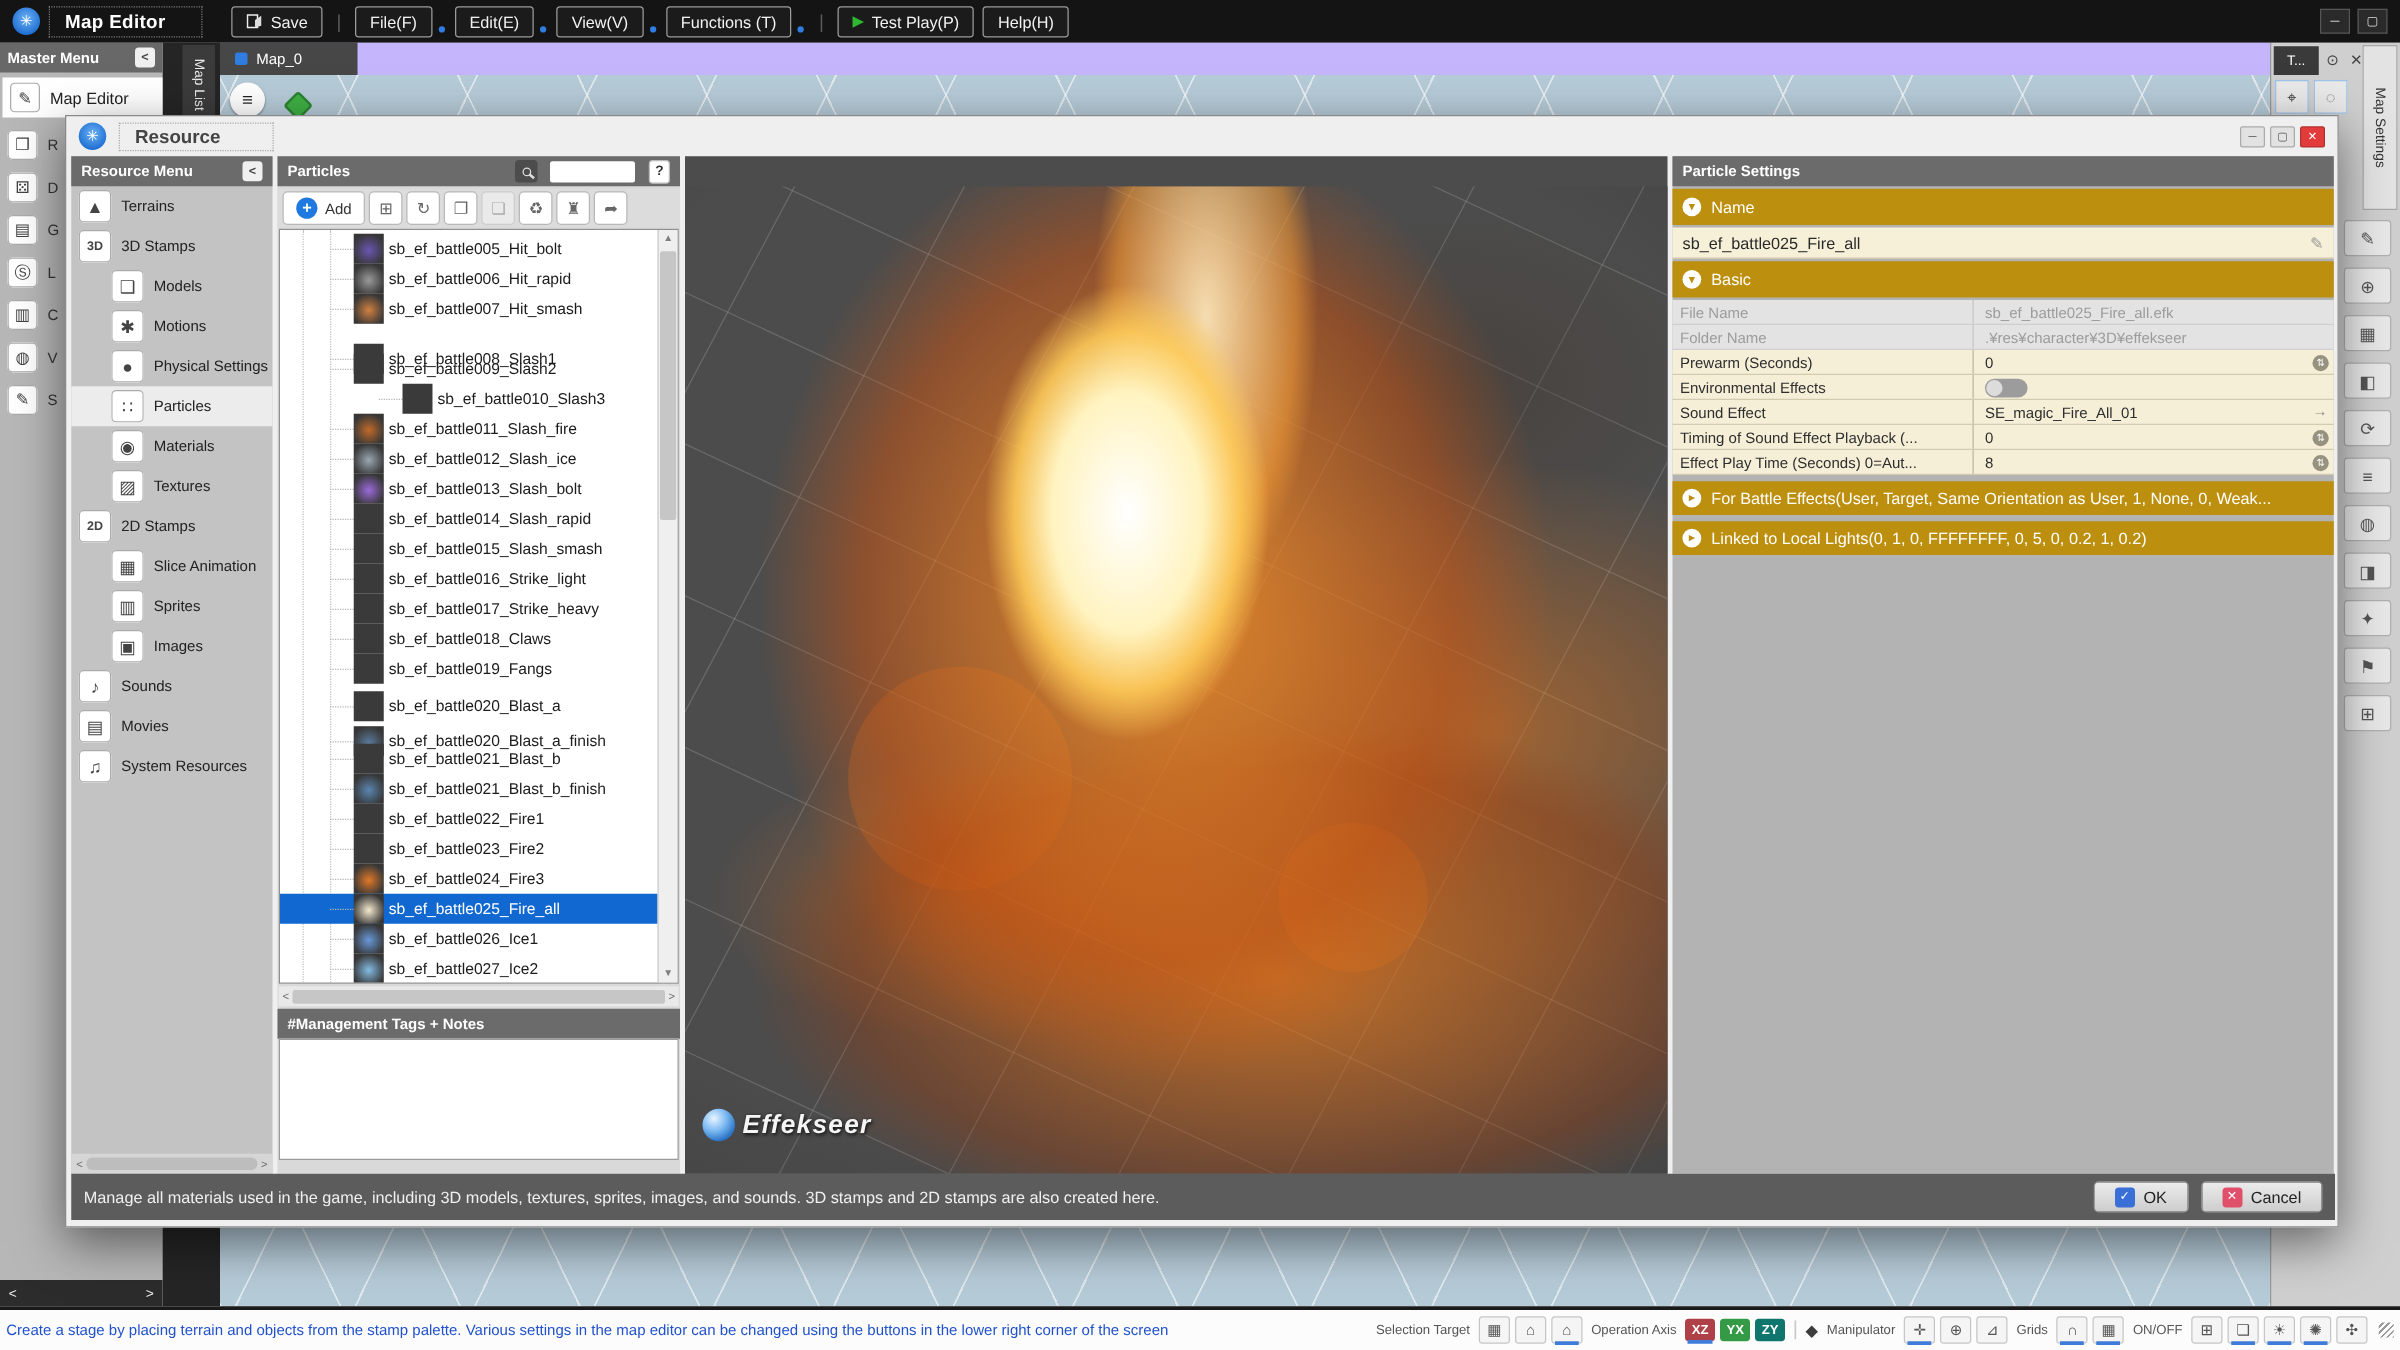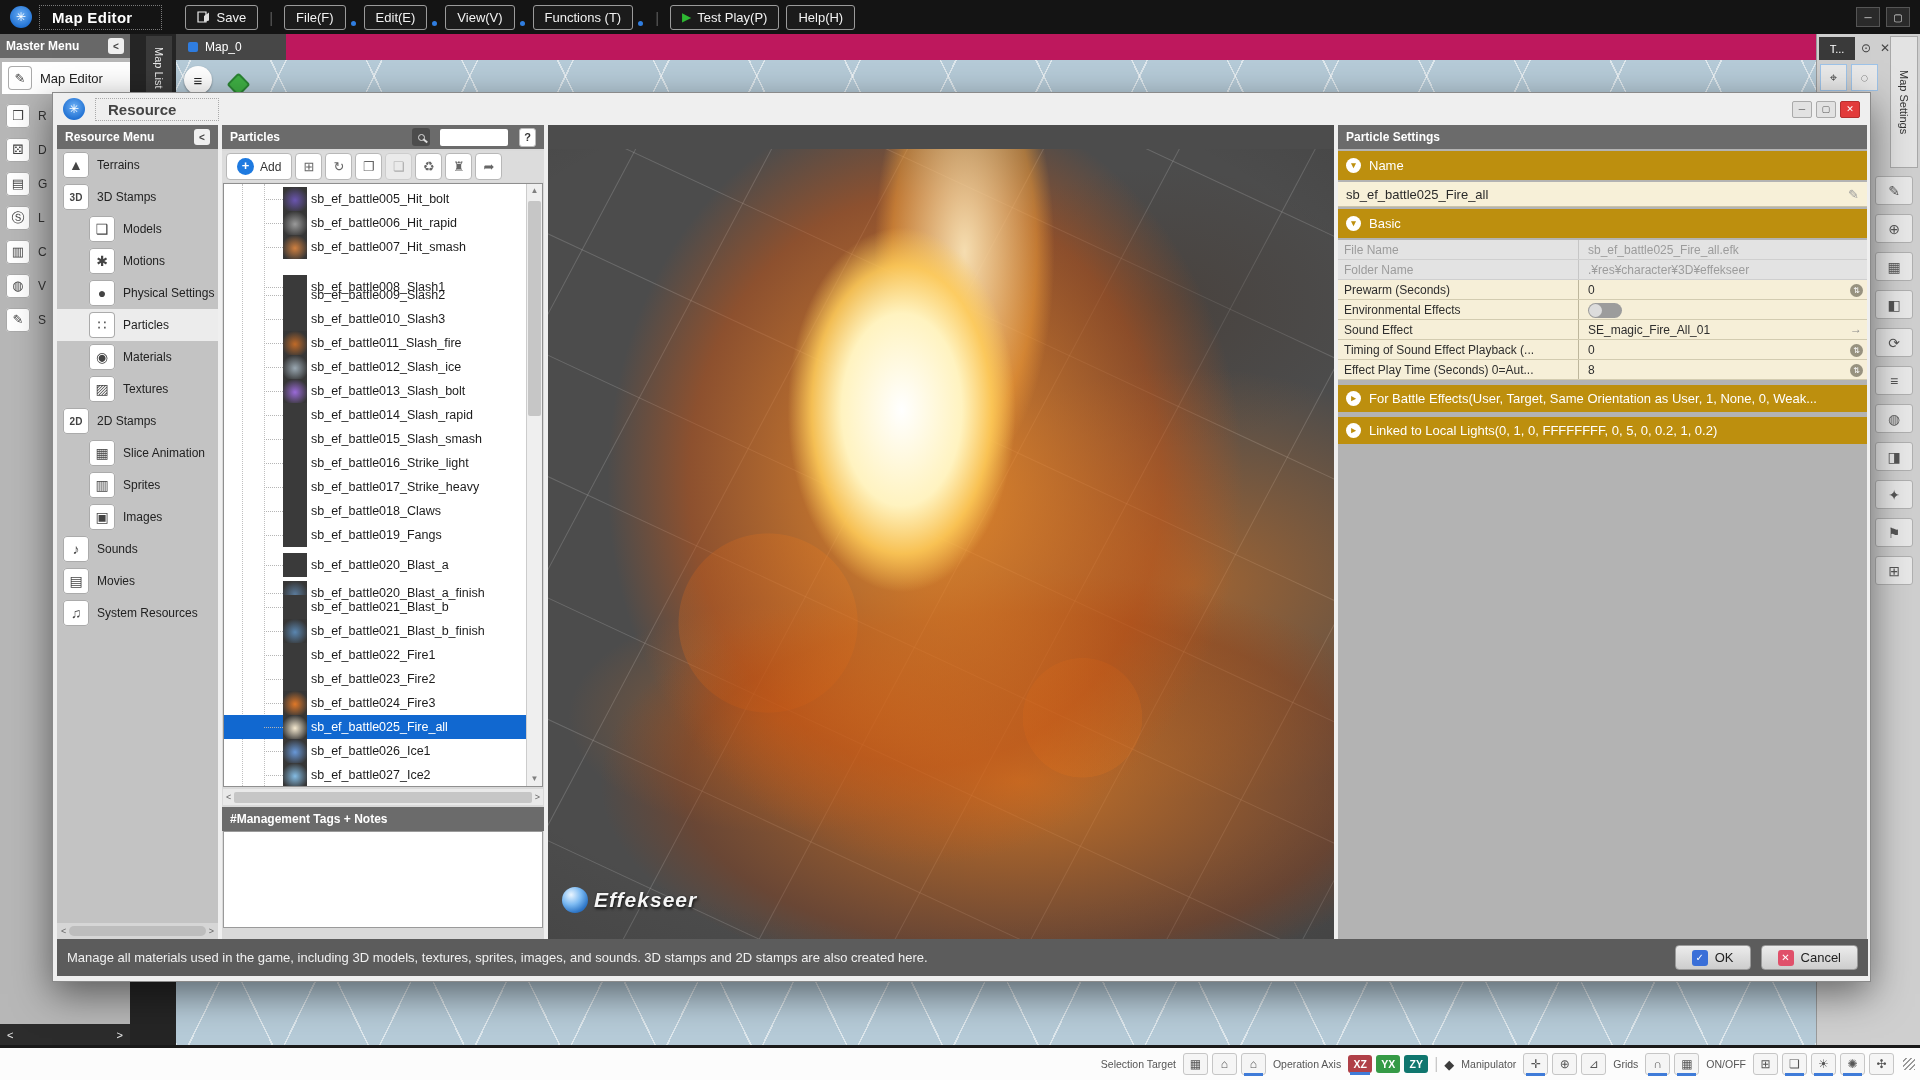--- a/index.html
+++ b/index.html
@@ -41,21 +41,21 @@
            color:#444;font-size:14px;display:flex;align-items:center;justify-content:center;flex:0 0 auto}
   .sq-icon.sm{width:24px;height:24px;font-size:13px}
   .sq-icon.txt{font-size:10px;font-weight:bold}
   .lp-scroll{position:absolute;left:0;bottom:0;width:130px;height:21px;background:#2c2c2c;color:#eee;
              display:flex;align-items:center;justify-content:space-between;padding:0 7px;font-size:11px}
 
   
   .mlist-strip{position:absolute;left:130px;top:34px;width:46px;height:1011px;background:#252525;z-index:4}
   .mlist-tab{position:absolute;left:16px;top:2px;width:26px;height:64px;background:#3b3b3b;color:#e8e8e8;
              font-size:11px;writing-mode:vertical-rl;display:flex;align-items:center;justify-content:center}
-  .tabstrip{position:absolute;left:176px;top:34px;width:1640px;height:26px;background:#be185d;z-index:4;display:flex}
+  .tabstrip{position:absolute;left:176px;top:34px;width:1640px;height:26px;background:#c4b5fd;z-index:4;display:flex}
   .map-tab{min-width:110px;background:#474747;color:#fff;font-size:12px;display:flex;align-items:center;gap:7px;padding:0 12px}
   .map-tab .sq{width:10px;height:10px;background:#2f7de0;border-radius:2px}
   .map-area{position:absolute;left:176px;top:60px;width:1640px;height:985px;z-index:3;background-color:#b6cbd8;
     background-image:repeating-linear-gradient(64deg,rgba(255,255,255,.55) 0 1.5px,transparent 1.5px 86px),
                      repeating-linear-gradient(-64deg,rgba(255,255,255,.55) 0 1.5px,transparent 1.5px 86px)}
   .map-circle{position:absolute;left:8px;top:6px;width:28px;height:28px;border-radius:50%;background:#fff;color:#222;
               font-size:15px;display:flex;align-items:center;justify-content:center;box-shadow:0 1px 2px rgba(0,0,0,.4)}
   .map-sprite{position:absolute;left:54px;top:16px;width:17px;height:17px;background:#3fb044;border:2px solid #2b8533;
               transform:rotate(45deg);border-radius:3px}
 
@@ -448,21 +448,21 @@
           <div class="prow" style="top: 75px; margin-top: 16px;">
             <span class="conn"></span>
             <span class="thumb"></span>
             <span class="plbl">sb_ef_battle008_Slash1</span>
           </div>
           <div class="prow" style="top: 99px;">
             <span class="conn"></span>
             <span class="thumb"></span>
             <span class="plbl">sb_ef_battle009_Slash2</span>
           </div>
-          <div class="prow" style="top: 123px;">
+          <div class="prow" style="top: 123px; margin-left: 39px;">
             <span class="conn"></span>
             <span class="thumb"></span>
             <span class="plbl">sb_ef_battle010_Slash3</span>
           </div>
           <div class="prow" style="top: 147px;">
             <span class="conn"></span>
             <span class="thumb" style="background: radial-gradient(circle at 50% 55%, rgb(192, 106, 40), rgba(56, 56, 56, 0.15) 75%), rgb(54, 54, 54);"></span>
             <span class="plbl">sb_ef_battle011_Slash_fire</span>
           </div>
           <div class="prow" style="top: 171px;">
@@ -674,20 +674,21 @@
       <span>OK</span>
     </button>
     <button class="fbtn">
       <span class="ic cancel">✕</span>
       <span>Cancel</span>
     </button>
   </div>
 </div>
 
 <div class="statusbar">
+  <span class="sb-hint">Create a stage by placing terrain and objects from the stamp palette.  Various settings in the map editor can be changed using the buttons in the lower right corner of the screen</span>
   <div id="sb-controls">
       <span class="sb-label">Selection Target</span>
       <button class="sbtn">▦</button>
       <button class="sbtn">⌂</button>
       <button class="sbtn on">⌂</button>
       <span class="sb-label">Operation Axis</span>
       <span class="badge on" style="background: rgb(176, 64, 72);">XZ</span>
       <span class="badge" style="background: rgb(53, 154, 70);">YX</span>
       <span class="badge" style="background: #0f766e;">ZY</span>
       <span class="sb-div">|</span>

